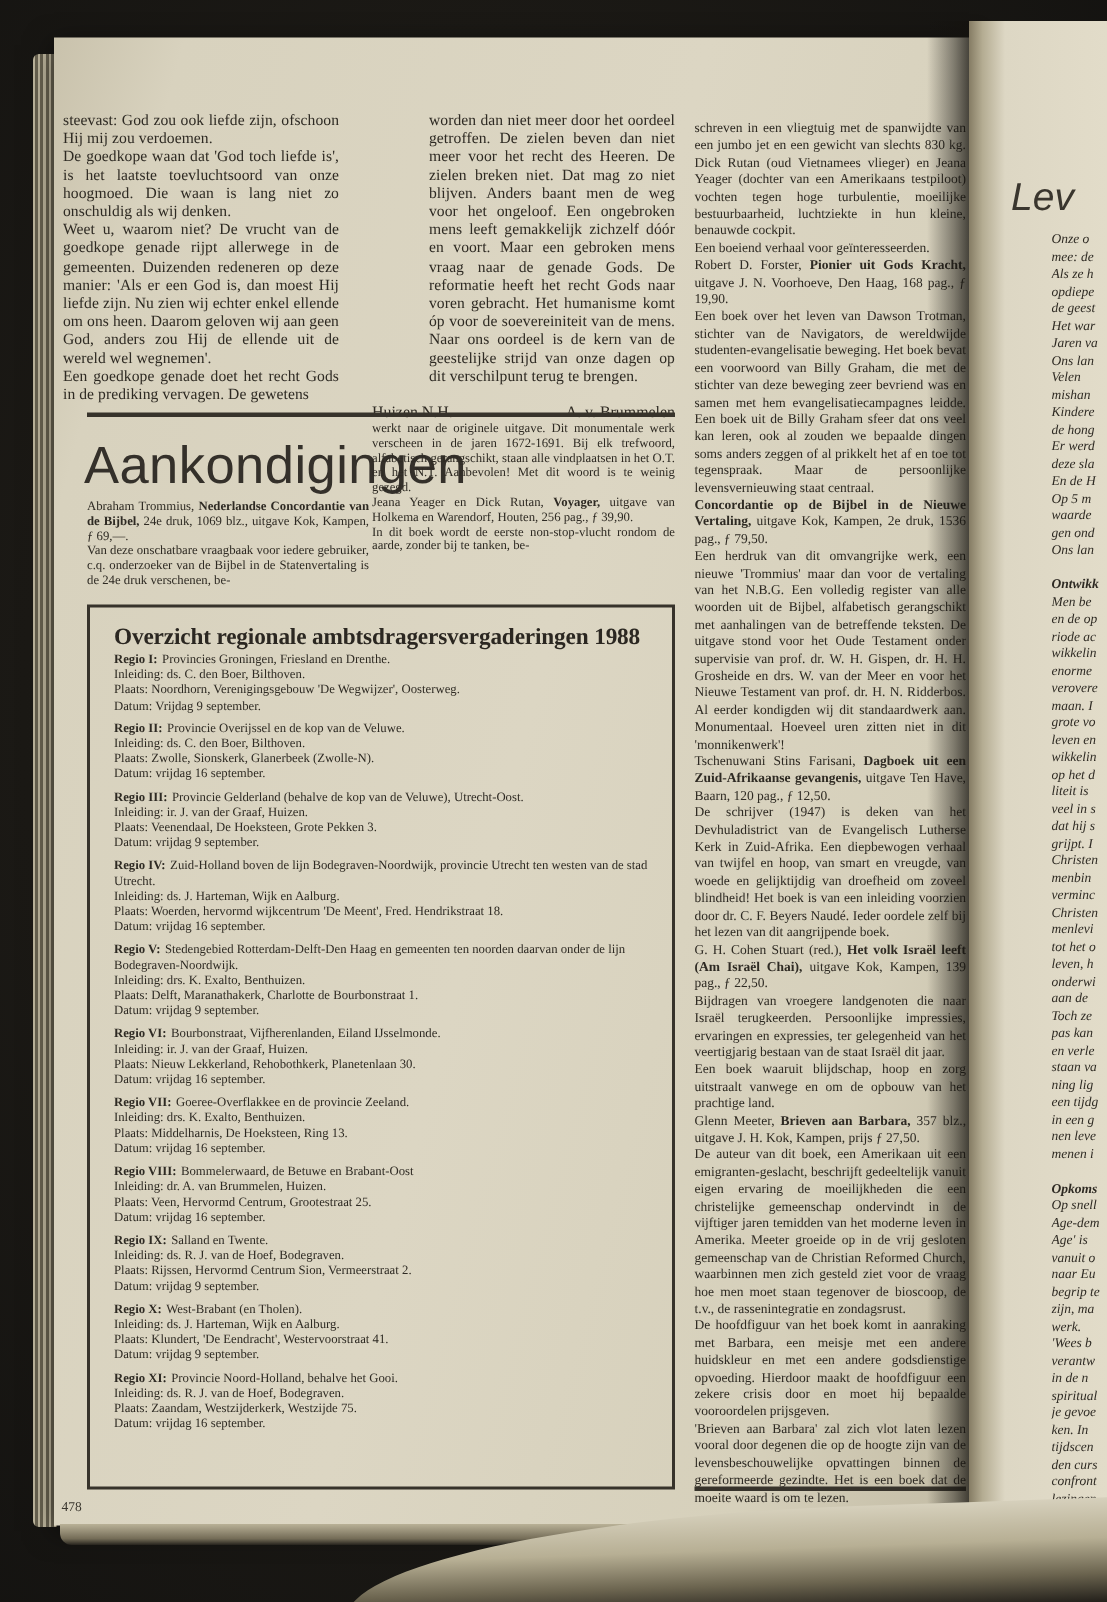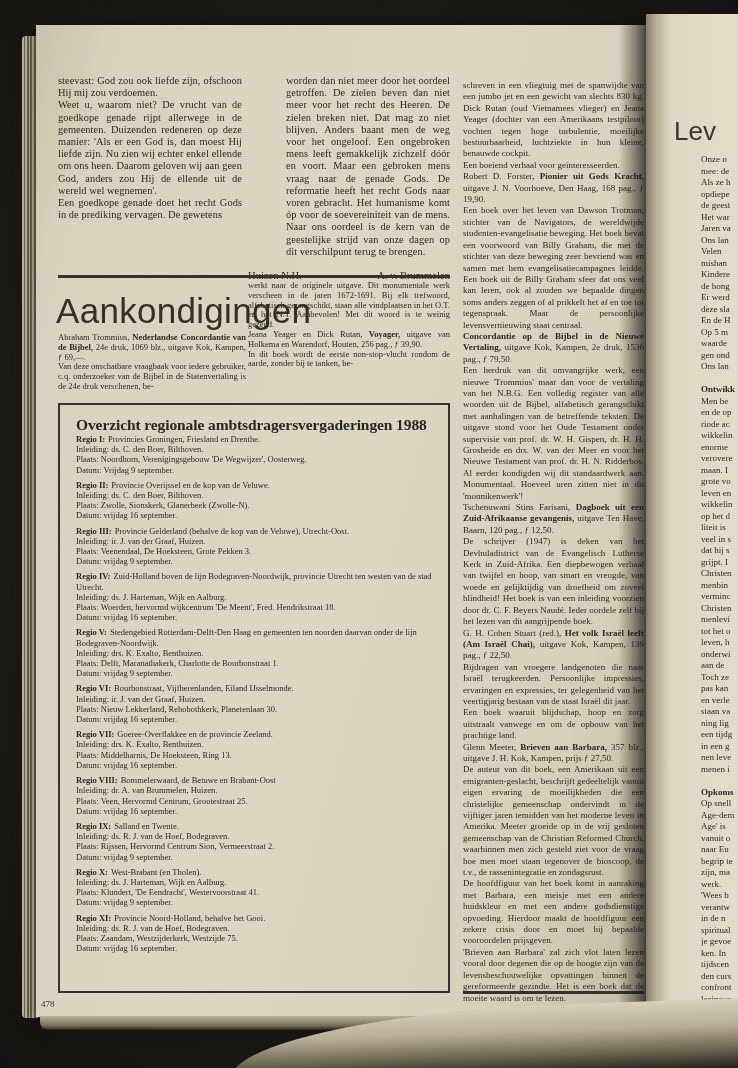--- a/index.html
+++ b/index.html
@@ -23,20 +23,21 @@
   .page-left {
     position:absolute; left:36px; top:25px; width:610px; height:992px;
     background: linear-gradient(105deg,#c9c2ac 0%,#d8d2be 10%,#dcd6c3 50%,#d6d0bb 82%,#c2bba4 100%);
     box-shadow: 0 4px 18px rgba(0,0,0,.55);
   }
 
   
   .page-right {
     position:absolute; left:646px; top:14px; width:92px; height:1040px; overflow:hidden;
     background: linear-gradient(90deg,#857c64 0px,#b4ac92 9px,#ddd7c4 24px,#e2dcc9 100%);
+    font-style: italic;
   }
   .gutter {
     position:absolute; left:618px; top:14px; width:30px; height:1040px;
     background: linear-gradient(90deg, rgba(20,18,14,0), rgba(20,18,14,.45) 60%, rgba(20,18,14,.8));
   }
 
   
   .fore-edge {
     position:absolute; left:230px; top:1006px; width:570px; height:70px;
     background: linear-gradient(180deg,#d6d0bc 0%,#b7af94 38%,#6b644f 72%,#221f1a 100%);
@@ -86,23 +87,24 @@
 </style>
 </head>
 <body>
 
 <div class="scene">
 
   <div class="stack"></div>
 
   <div class="page-left">
 
-    <div class="artcol" style="left:22px; top:50px; width:184px;">
+    <div class="artcol" style="left:6px; top:50px; width:184px;">
 
     <p class="art-p">steevast: God zou ook liefde zijn, ofschoon Hij mij zou verdoemen.</p>
+        <p class="art-p">De goedkope waan dat 'God toch liefde is', is het laatste toevluchtsoord van onze hoogmoed. Die waan is lang niet zo onschuldig als wij denken.</p>
         <p class="art-p">Weet u, waarom niet? De vrucht van de goedkope genade rijpt allerwege in de gemeenten. Duizenden redeneren op deze manier: 'Als er een God is, dan moest Hij liefde zijn. Nu zien wij echter enkel ellende om ons heen. Daarom geloven wij aan geen God, anders zou Hij de ellende uit de wereld wel wegnemen'.</p>
         <p class="art-p">Een goedkope genade doet het recht Gods in de prediking vervagen. De gewetens</p>
       </div>
 
     <div style="position:absolute; left:212px; top:50px; width:202px;">
       <div class="artcol" style="position:static;margin-left:38px;">
 
       <p class="art-p">worden dan niet meer door het oordeel getroffen. De zielen beven dan niet meer voor het recht des Heeren. De zielen breken niet. Dat mag zo niet blijven. Anders baant men de weg voor het ongeloof. Een ongebroken mens leeft gemakkelijk zichzelf dóór en voort. Maar een gebroken mens vraag naar de genade Gods. De reformatie heeft het recht Gods naar voren gebracht. Het humanisme komt óp voor de soevereiniteit van de mens. Naar ons oordeel is de kern van de geestelijke strijd van onze dagen op dit verschilpunt terug te brengen.</p>
         </div>
       <div class="sig-row">

